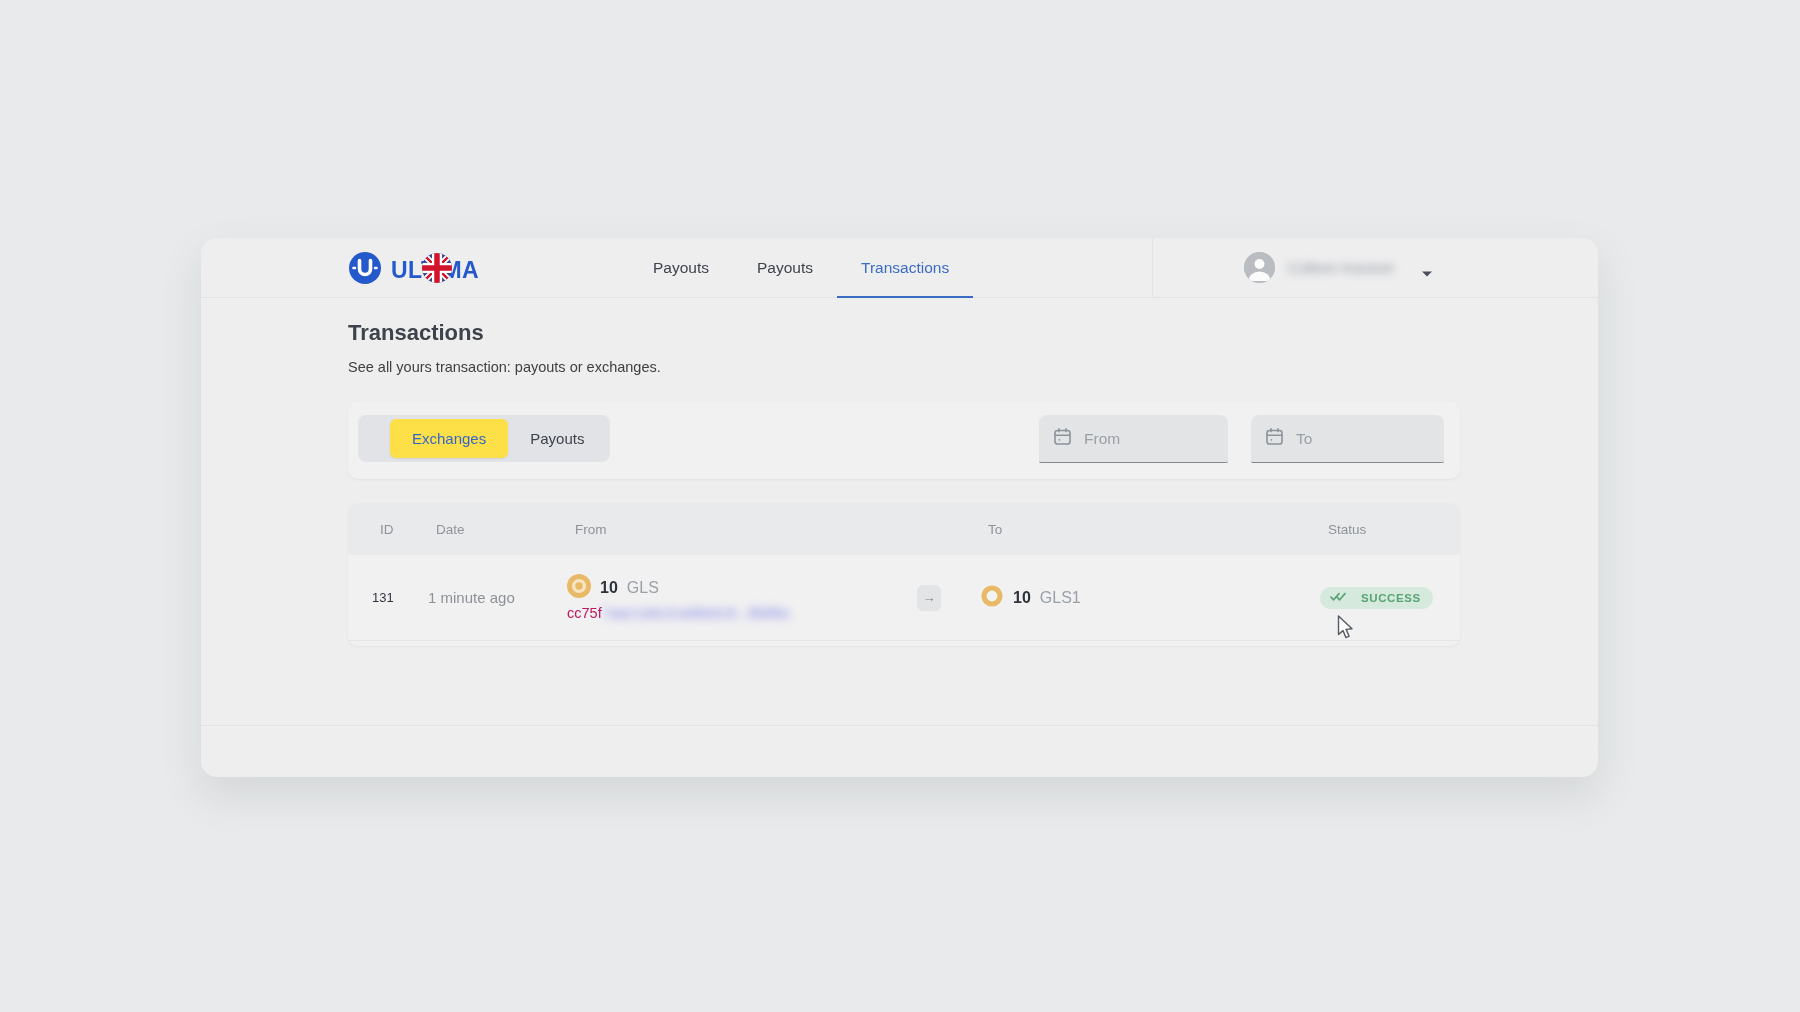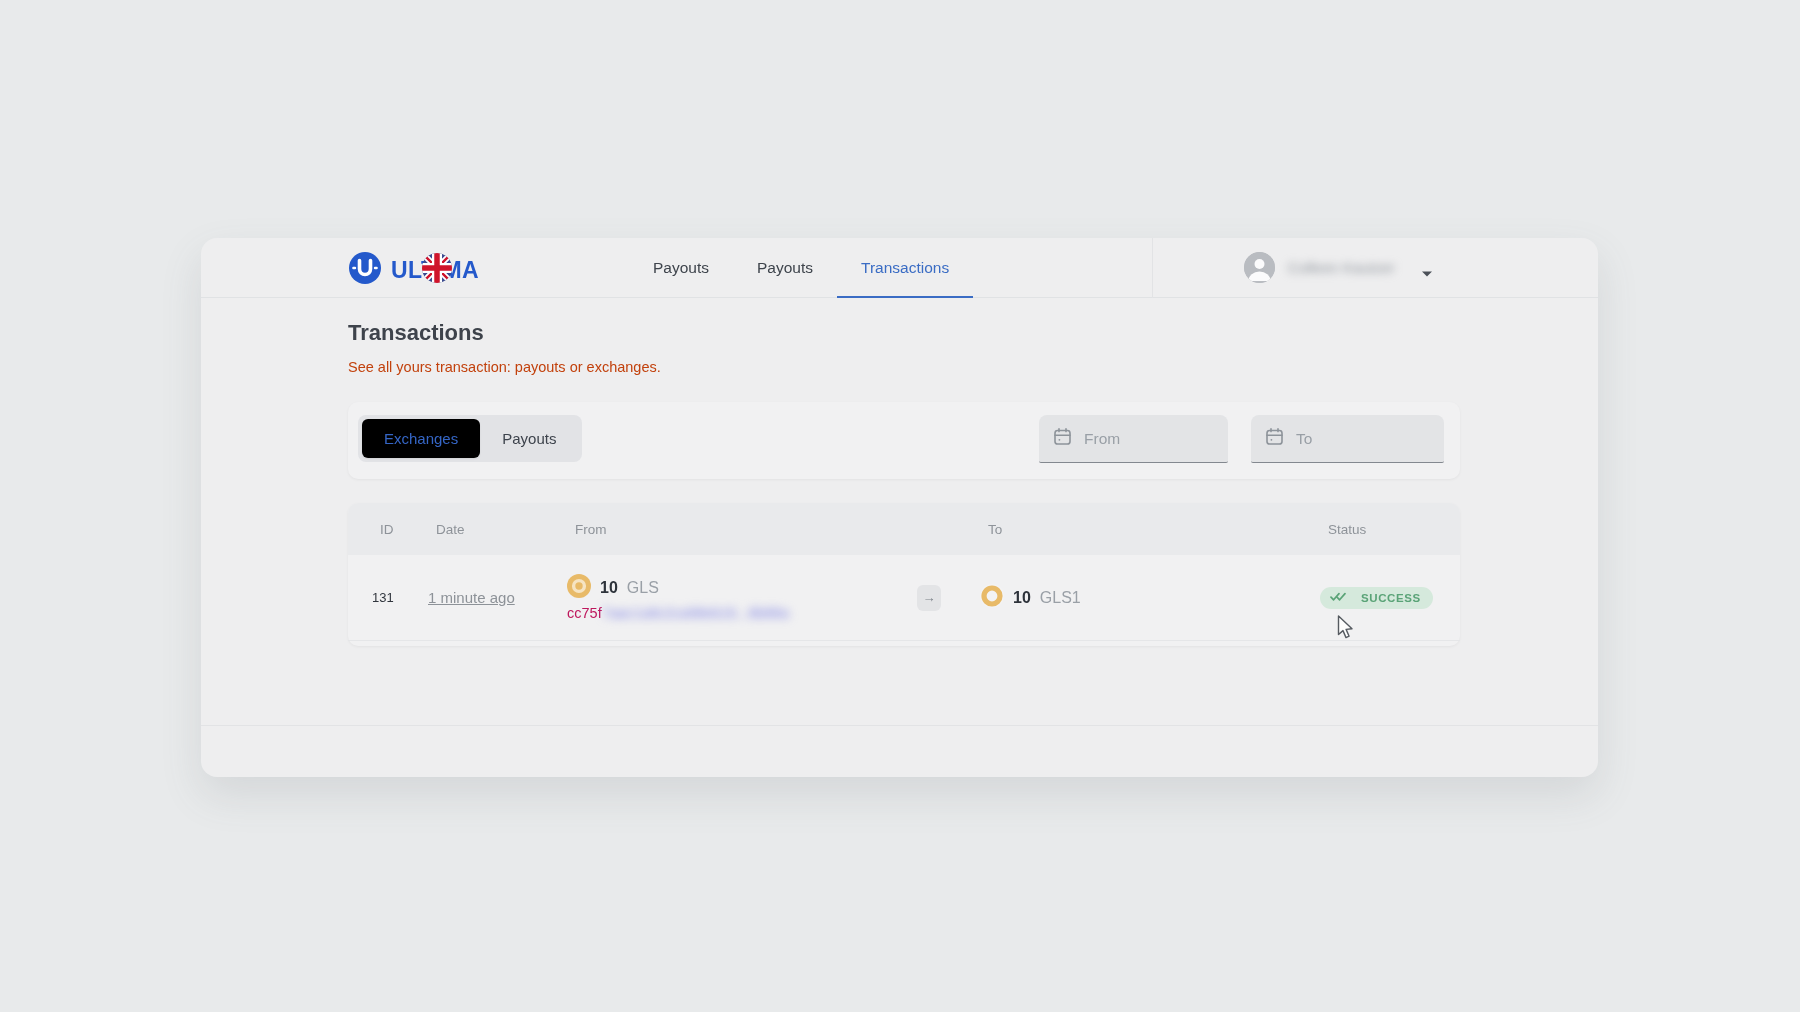--- a/index.html
+++ b/index.html
@@ -24,49 +24,49 @@
                border-left:1px solid #e2e3e5; display:flex; align-items:center; }
   .flag { position:absolute; left:221px; top:15px; width:30px; height:30px; }
   .avatar { position:absolute; left:1043px; top:14px; width:31px; height:31px; border-radius:50%;
             overflow:hidden; background:#b9bcc1; }
   .user-name { position:absolute; left:1087px; top:21px; font-size:15px; color:#8d939b;
                filter:blur(4px); white-space:nowrap; }
   .chevron { position:absolute; left:1220px; top:26px; }
 
   
   .page-title { position:absolute; left:348px; top:320px; font-size:22px; font-weight:600; color:#3e434b; }
-  .page-sub   { position:absolute; left:348px; top:359px; font-size:14.5px; color:#c2410c; }
+  .page-sub   { position:absolute; left:348px; top:359px; font-size:14.5px; color:#404040; }
 
   
   .filter-panel { position:absolute; left:348px; top:402px; width:1112px; height:77px;
                   background:#f1f1f2; border-radius:10px; box-shadow:0 1px 3px rgba(0,0,0,.05); }
   .seg { position:absolute; left:10px; top:13px; height:47px; background:#e2e3e6;
          border-radius:8px; display:flex; align-items:center; padding:4px; }
   .seg-btn { height:39px; border:none; border-radius:6px; background:transparent;
              font-family:inherit; font-size:15px; color:#3d434c; padding:0 22px; cursor:pointer; }
-  .seg-btn.active { background:#000000; color:#3566c6; font-weight:500;
-                    box-shadow:0 1px 2px rgba(0,0,0,.08); }
+  .seg-btn.active { background:#fde047; color:#3566c6; font-weight:500;
+                    box-shadow:0 1px 2px rgba(0,0,0,.08);margin-left:28px; }
   .date-field { position:absolute; top:13px; height:48px; background:#e3e4e6;
                 border-radius:8px 8px 2px 2px; border-bottom:1.5px solid #83888f;
                 display:flex; align-items:center; gap:12px; padding:0 14px; }
   .date-field.from { left:691px; width:189px; }
   .date-field.to   { left:903px; width:193px; }
   .date-field input { border:none; outline:none; background:transparent; width:110px;
                       font-family:inherit; font-size:15.5px; color:#4a5058; }
   .date-field input::placeholder { color:#999fa6; opacity:1; }
 
   
   .table-panel { position:absolute; left:348px; top:503px; width:1112px; height:143px;
                  background:#f1f1f2; border-radius:10px; box-shadow:0 1px 3px rgba(0,0,0,.05); }
   .tgrid { display:grid; grid-template-columns:24px 56px 139px 413px 340px auto; align-items:center; }
   .thead { height:52px; background:#e9eaec; border-radius:10px 10px 0 0; }
   .thead div { font-size:13.5px; color:#8e9399;margin-left:8px; }
   .trow { height:86px; border-bottom:1px solid #e5e6e8; }
   .cell-id { font-size:13px; color:#31363e; }
-  .cell-date { font-size:15px; color:#8d9298;text-decoration:underline; }
+  .cell-date { font-size:15px; color:#8d9298; }
   .cell-from { display:flex; flex-direction:column; gap:3px; }
   .amount-line { display:flex; align-items:center; gap:9px; }
   .amt { font-size:16px; font-weight:600; color:#2e333b; }
   .cur { font-size:16px; color:#9aa0a7; }
   .tx-link { font-size:14.5px; }
   .tx-link a { color:#be185d; text-decoration:none; }
   .blurred-hash { color:#7d81e4; filter:blur(5px); }
   .cell-to { position:relative; }
   .arrow-chip { position:absolute; left:-63px; top:50%; transform:translateY(-50%);
                 width:24px; height:26px; background:#e3e4e6; border-radius:6px;

